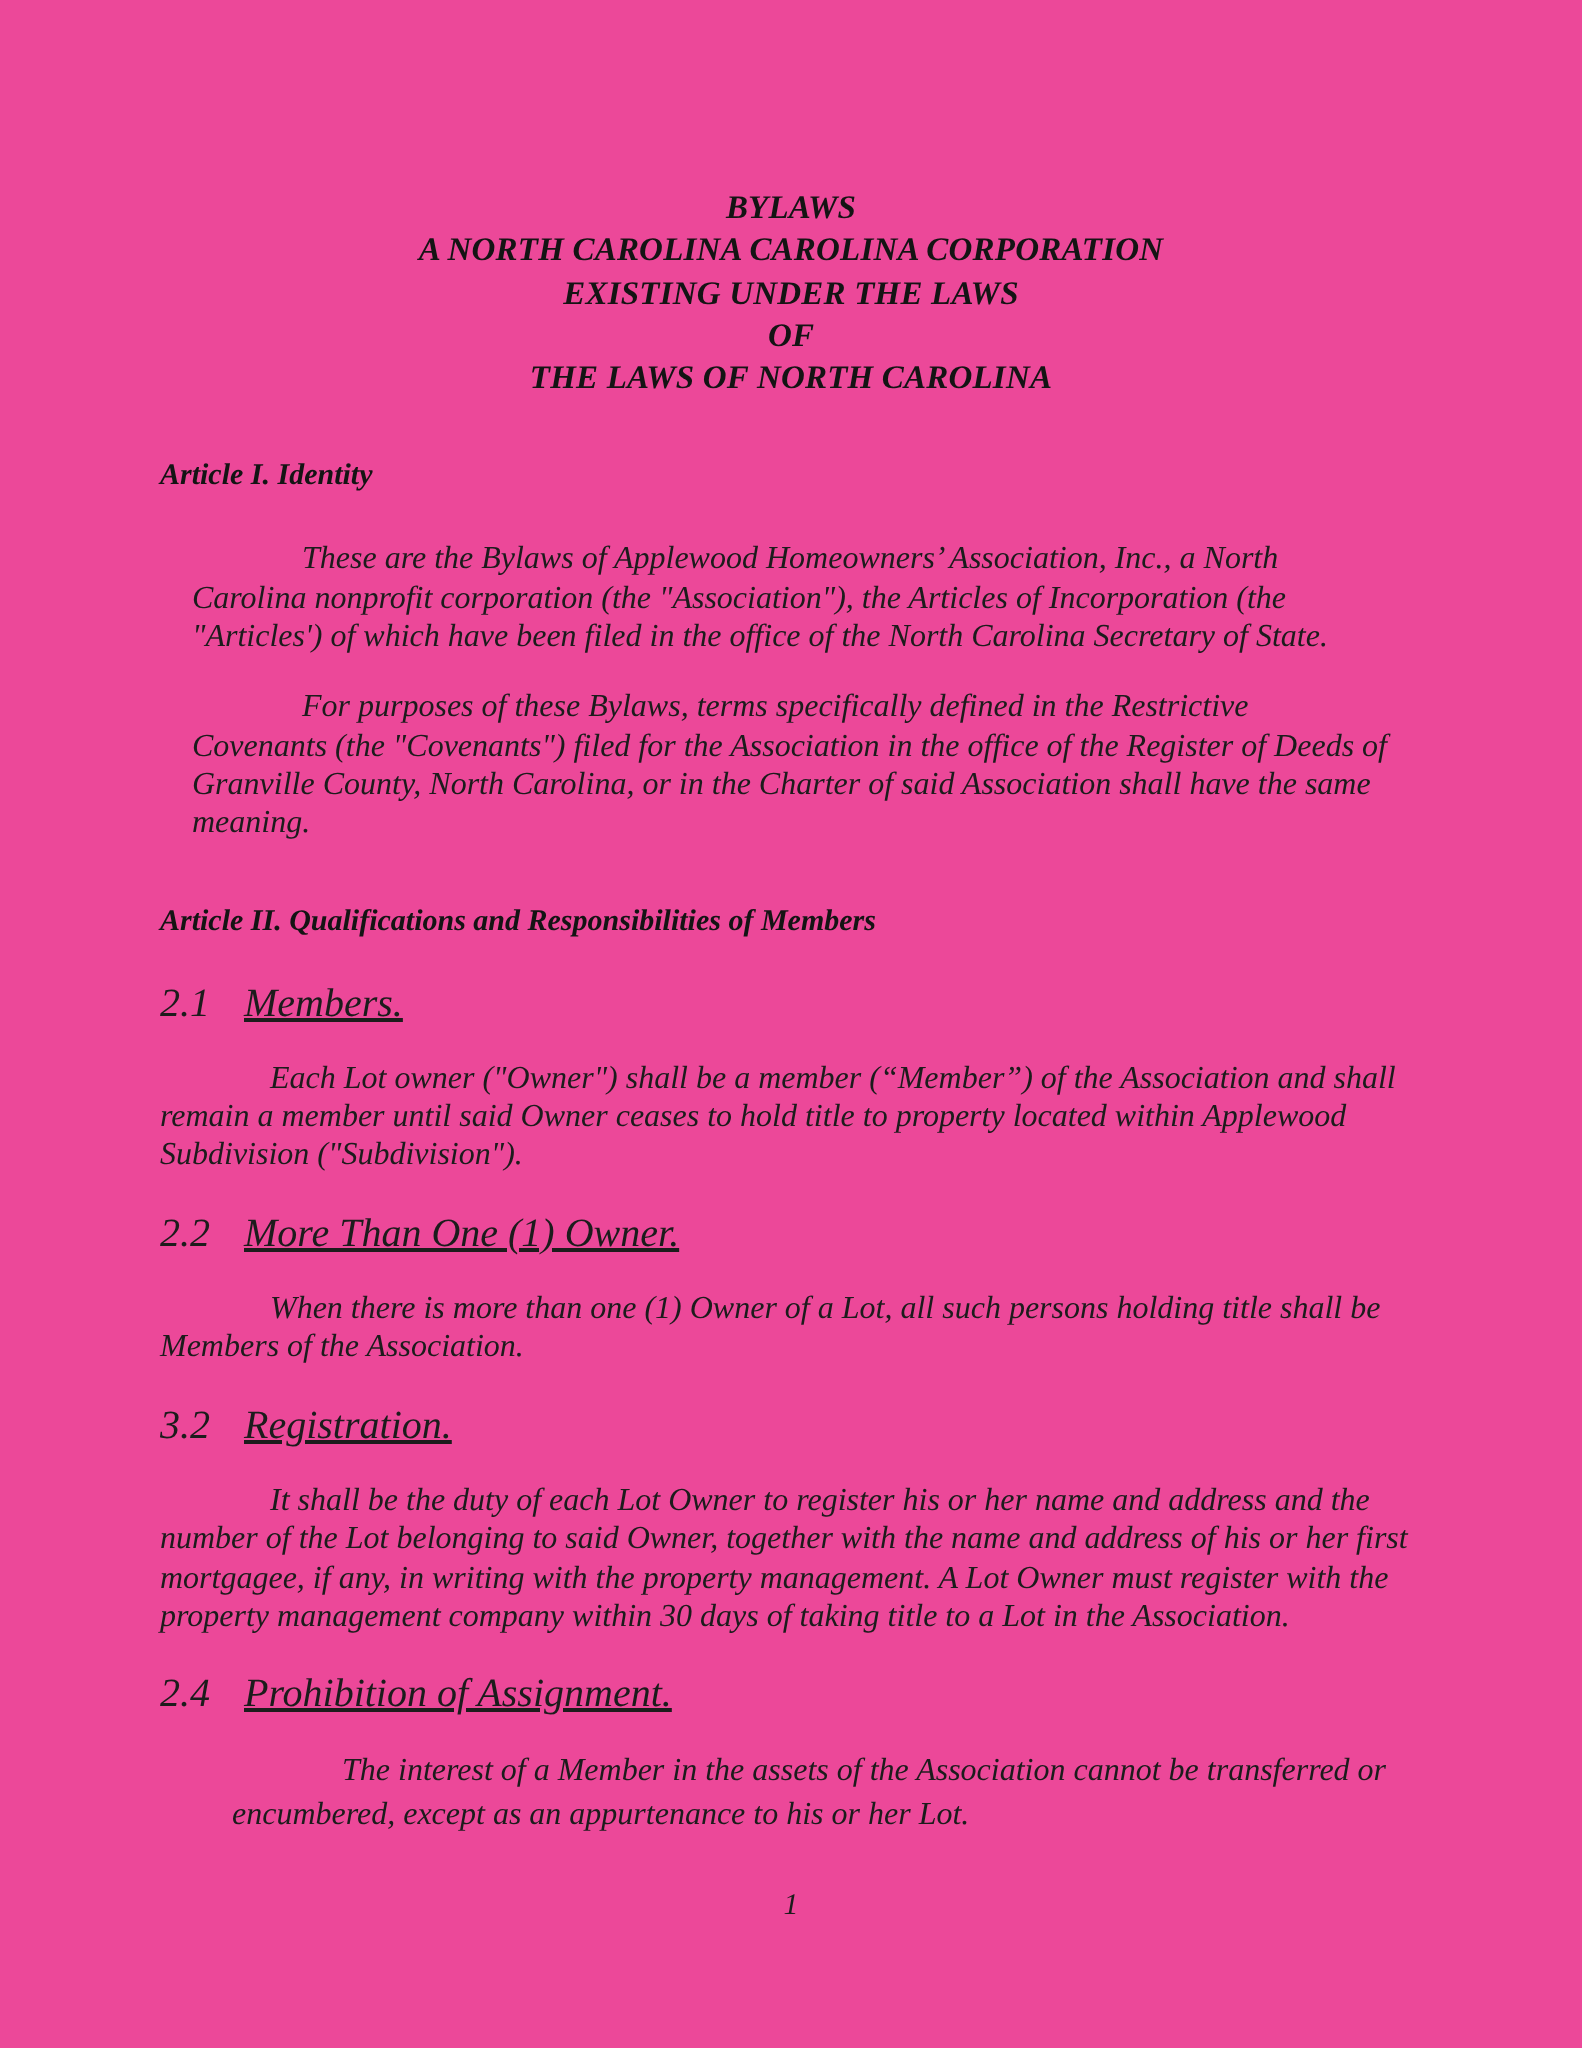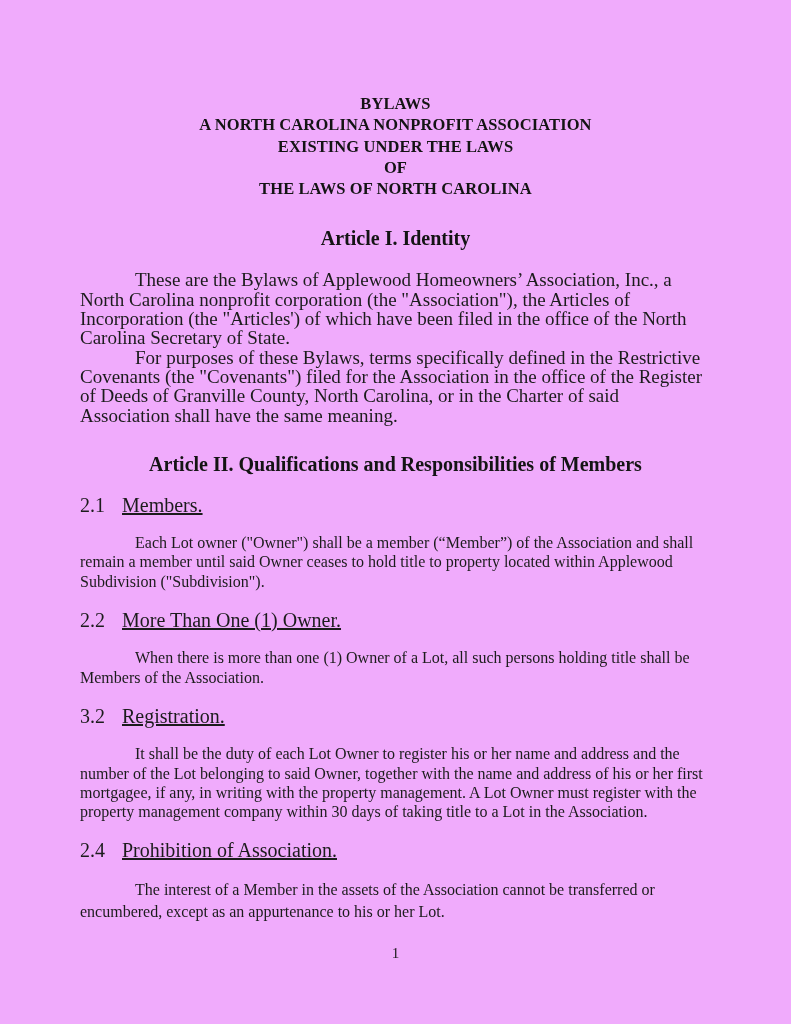--- a/index.html
+++ b/index.html
@@ -13,42 +13,43 @@
       height: 1024px;
       font-family: "Liberation Serif", "DejaVu Serif", serif;
       color: #1c1c1c;
     }
     .page {
       position: relative;
       width: 791px;
       height: 1024px;
       box-sizing: border-box;
       padding: 93px 80px 0 80px;
-      background: #f0abfc;
+      background: #ec4899;
       overflow: hidden;
+      font-style: italic;
     }
     .title-block {
       text-align: center;
       font-weight: bold;
       font-size: 16.5px;
       line-height: 21.3px;
       color: #141414;
       letter-spacing: 0.1px;
     }
     .article-heading {
-      text-align: center;
+      text-align: left;
       font-weight: bold;
-      font-size: 20px;
+      font-size: 15px;
       line-height: 21px;
       margin: 29px 0 21px 0;
       color: #141414;
     }
     .para {
-      margin: 0;
-      font-size: 19px;
+      margin: 16px;
+      font-size: 16px;
       line-height: 19.3px;
       text-indent: 55px;
       text-align: left;
     }
     .sec-heading {
       margin: 20px 0 18px 0;
       font-size: 20px;
       line-height: 19.3px;
     }
     .sec-num {
@@ -60,39 +61,40 @@
     }
     .sec-para {
       margin: 0 0 20px 0;
       font-size: 16px;
       line-height: 19.3px;
       text-indent: 55px;
       text-align: left;
     }
     .sec-para.last {
       line-height: 22px;
+      margin-left: 36px;
     }
     .page-number {
       position: absolute;
       bottom: 62px;
       left: 0;
       width: 100%;
       text-align: center;
       font-size: 15px;
       color: #1c1c1c;
     }
   </style>
 </head>
 <body>
 
 <div class="page">
 
   <div class="title-block">
     <div>BYLAWS</div>
-    <div>A NORTH CAROLINA NONPROFIT ASSOCIATION</div>
+    <div>A NORTH CAROLINA CAROLINA CORPORATION</div>
     <div>EXISTING UNDER THE LAWS</div>
     <div>OF</div>
     <div>THE LAWS OF NORTH CAROLINA</div>
   </div>
 
   <div class="article-heading">Article I. Identity</div>
 
   <p class="para">These are the Bylaws of Applewood Homeowners’ Association, Inc., a North Carolina nonprofit corporation (the "Association"), the Articles of Incorporation (the "Articles') of which have been filed in the office of the North Carolina Secretary of State.</p>
   <p class="para">For purposes of these Bylaws, terms specifically defined in the Restrictive Covenants (the "Covenants") filed for the Association in the office of the Register of Deeds of Granville County, North Carolina, or in the Charter of said Association shall have the same meaning.</p>
 
@@ -107,19 +109,19 @@
     <span class="sec-num">2.2</span><span class="sec-title">More Than One (1) Owner.</span>
   </div>
   <p class="sec-para">When there is more than one (1) Owner of a Lot, all such persons holding title shall be Members of the Association.</p>
 
   <div class="sec-heading">
     <span class="sec-num">3.2</span><span class="sec-title">Registration.</span>
   </div>
   <p class="sec-para">It shall be the duty of each Lot Owner to register his or her name and address and the number of the Lot belonging to said Owner, together with the name and address of his or her first mortgagee, if any, in writing with the property management. A Lot Owner must register with the property management company within 30 days of taking title to a Lot in the Association.</p>
 
   <div class="sec-heading">
-    <span class="sec-num">2.4</span><span class="sec-title">Prohibition of Association.</span>
+    <span class="sec-num">2.4</span><span class="sec-title">Prohibition of Assignment.</span>
   </div>
   <p class="sec-para last">The interest of a Member in the assets of the Association cannot be transferred or encumbered, except as an appurtenance to his or her Lot.</p>
 
   <div class="page-number">1</div>
 
 </div>
 
 </body></html>

